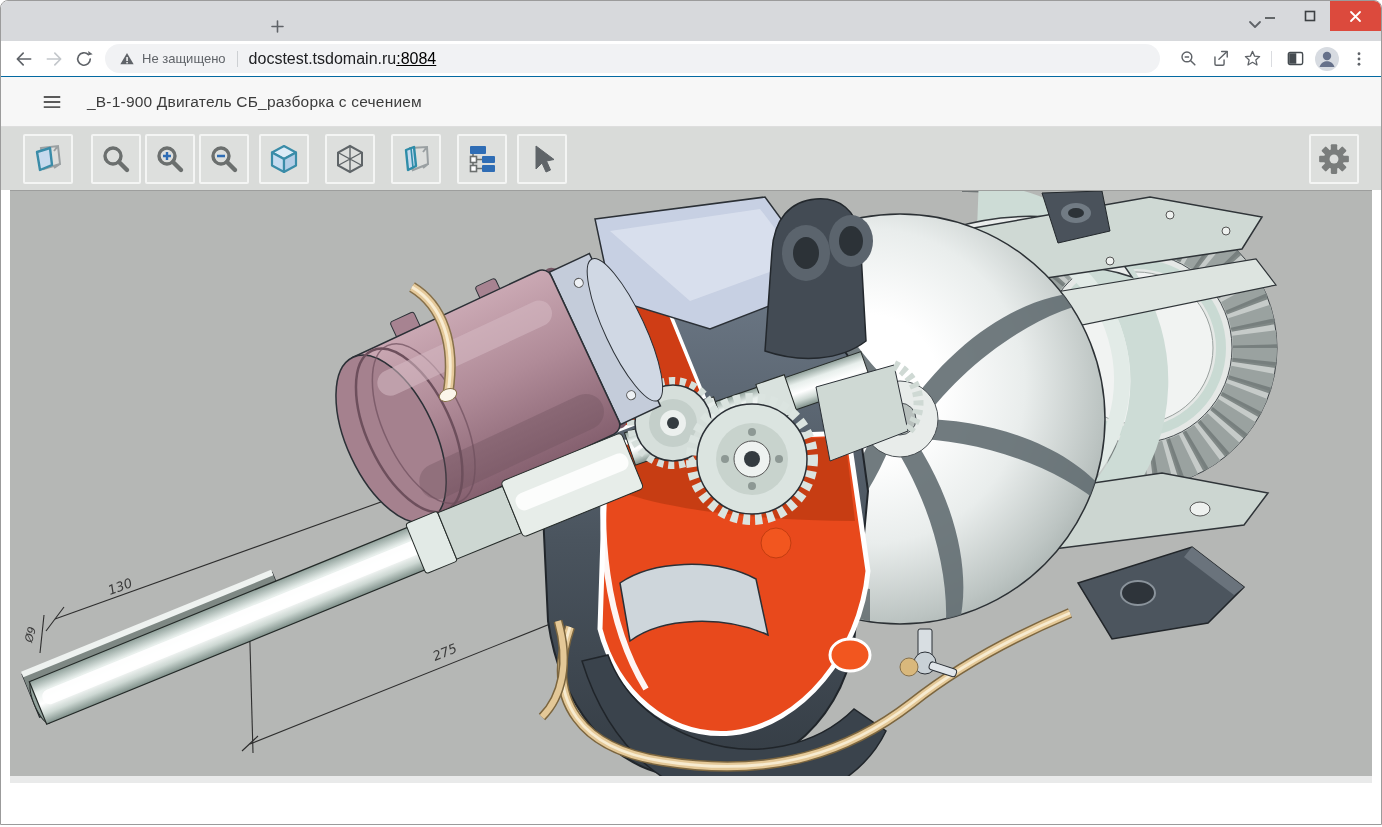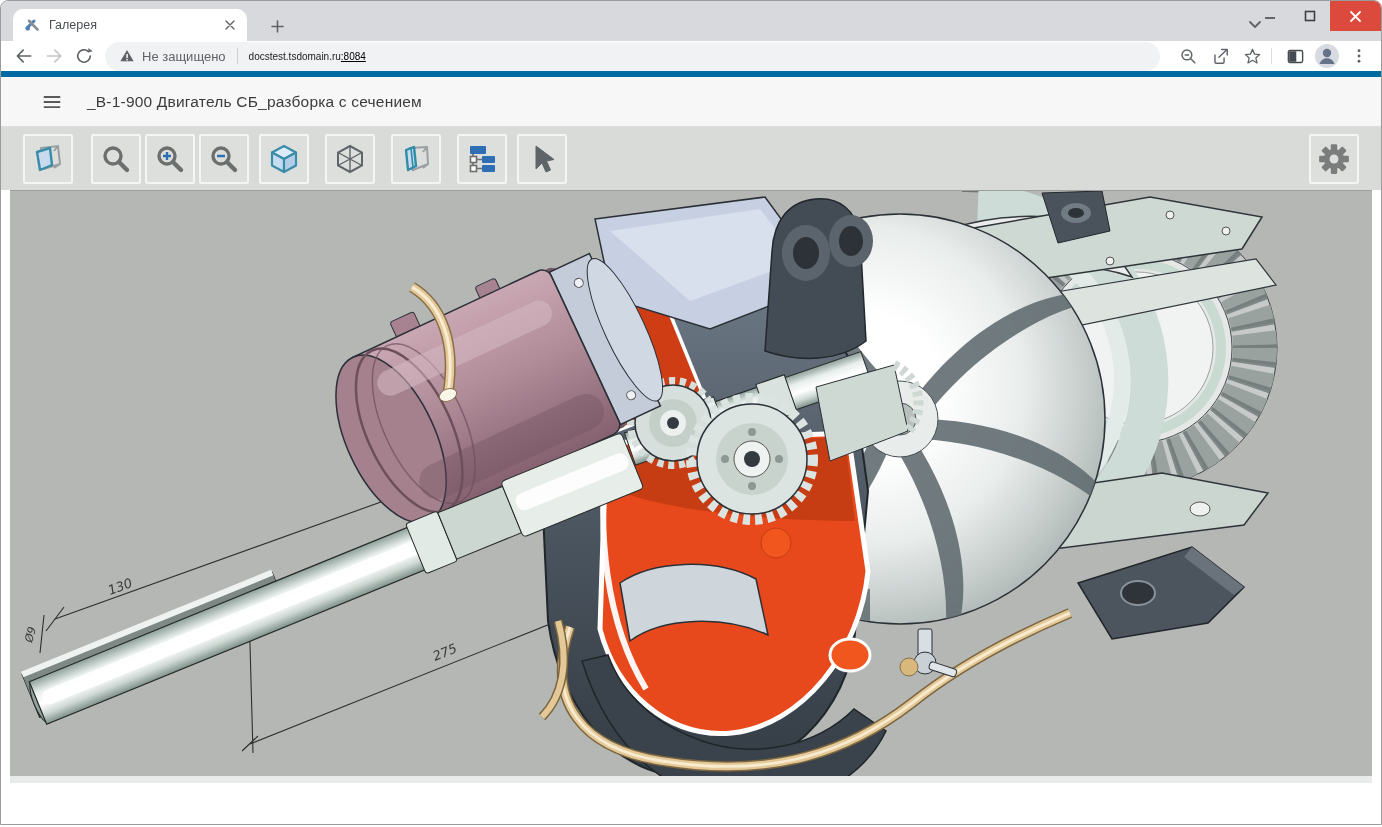--- a/index.html
+++ b/index.html
@@ -10,27 +10,27 @@
   .tabstrip{height:40px;background:#d7d9dc;position:relative;}
   .tab{position:absolute;left:12px;top:8px;width:234px;height:32px;background:#ffffff;border-radius:10px 10px 0 0;display:flex;align-items:center;padding:0 8px 0 12px;}
   .tab-title{flex:1;font-size:12.5px;color:#4a4e52;white-space:nowrap;overflow:hidden;text-overflow:ellipsis;margin-left:8px;}
   .tab-close{width:18px;height:18px;border-radius:50%;display:flex;align-items:center;justify-content:center;}
   .newtab{position:absolute;left:262px;top:11px;width:28px;height:28px;border-radius:50%;display:flex;align-items:center;justify-content:center;}
   .tab-chevron{position:absolute;right:116px;top:13px;width:20px;height:20px;display:flex;align-items:center;justify-content:center;}
   .winctl{position:absolute;right:0;top:0;display:flex;height:30px;}
   .winbtn{width:40px;height:30px;display:flex;align-items:center;justify-content:center;}
   .winbtn.close{width:51px;background:#dc4a3d;}
   
-  .addressbar{height:36px;background:#ffffff;display:flex;align-items:center;padding:0 8px 0 8px;border-bottom:6px solid #0369a1;}
+  .addressbar{height:36px;background:#ffffff;display:flex;align-items:center;padding:0 8px 0 8px;border-bottom:1px solid #0369a1;}
   .navbtn{width:30px;height:30px;border-radius:50%;display:flex;align-items:center;justify-content:center;flex:0 0 auto;}
   .omnibox{flex:1;height:29px;margin:0 10px 0 6px;background:#f1f2f4;border-radius:15px;display:flex;align-items:center;padding:0 14px;min-width:0;}
   .sec-chip{display:flex;align-items:center;}
   .sec-label{font-size:13px;color:#5f6368;margin-left:7px;}
   .omni-div{width:1px;height:16px;background:#cdd0d3;margin:0 11px;}
-  .url{font-size:10px;color:#202124;white-space:nowrap;}
+  .url{font-size:16px;color:#202124;white-space:nowrap;}
   .url-port{color:#000000;text-decoration:underline;}
   .actions{display:flex;align-items:center;flex:0 0 auto;}
   .act{width:28px;height:28px;display:flex;align-items:center;justify-content:center;margin-left:4px;}
   .act-div{width:1px;height:16px;background:#dadce0;margin:0 5px;}
   
   .appheader{height:50px;background:#f7f7f7;border-bottom:1px solid #dedede;display:flex;align-items:center;padding-left:20px;}
   .hamburger{width:42px;height:42px;margin-left:10px;display:flex;align-items:center;justify-content:center;}
   .page-title{font-size:15.5px;color:#3c3c3c;margin-left:14px;letter-spacing:.2px;}
   
   .toolbar{height:63px;background:#d9dbd9;display:flex;align-items:center;padding:0 22px;}
@@ -43,34 +43,20 @@
   .dim{font-family:"DejaVu Sans",sans-serif;font-style:italic;font-size:13px;fill:#3a3a3a;}
   .dim-small{font-family:"DejaVu Sans",sans-serif;font-style:italic;font-size:11px;fill:#3a3a3a;}
   .understrip{margin:0 9px;height:7px;background:#e9eaea;}
 </style>
 </head>
 <body>
 
 <div class="window">
 
   <div class="tabstrip">
-    <div class="tab">
-      <svg width="16" height="16" viewBox="0 0 16 16">
-        <path d="M2,11 L9,4" stroke="#4f7fb3" stroke-width="3" stroke-linecap="round"></path>
-        <circle cx="2.8" cy="11.4" r="2.2" fill="#4f7fb3"></circle>
-        <path d="M4,4 L12.5,12.5" stroke="#8a9096" stroke-width="2.6" stroke-linecap="round"></path>
-        <path d="M2.5,2.5 L6.5,3.5 L5,6 Z" fill="#8a9096"></path>
-      </svg>
-      <span class="tab-title">Галерея</span>
-      <span class="tab-close">
-        <svg width="10" height="10" viewBox="0 0 10 10">
-          <path d="M1,1 L9,9 M9,1 L1,9" stroke="#5f6368" stroke-width="1.4" stroke-linecap="round"></path>
-        </svg>
-      </span>
-    </div>
     <div class="newtab">
       <svg width="13" height="13" viewBox="0 0 13 13">
         <path d="M6.5,1 V12 M1,6.5 H12" stroke="#5f6368" stroke-width="1.6" stroke-linecap="round"></path>
       </svg>
     </div>
     <div class="tab-chevron">
       <svg width="14" height="14" viewBox="0 0 14 14">
         <path d="M2,5 L7,10 L12,5" stroke="#5f6368" stroke-width="1.8" fill="none" stroke-linecap="round" stroke-linejoin="round"></path>
       </svg>
     </div>

